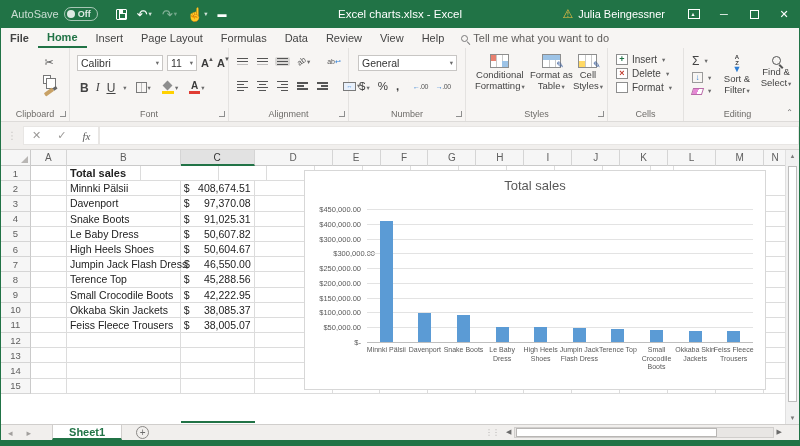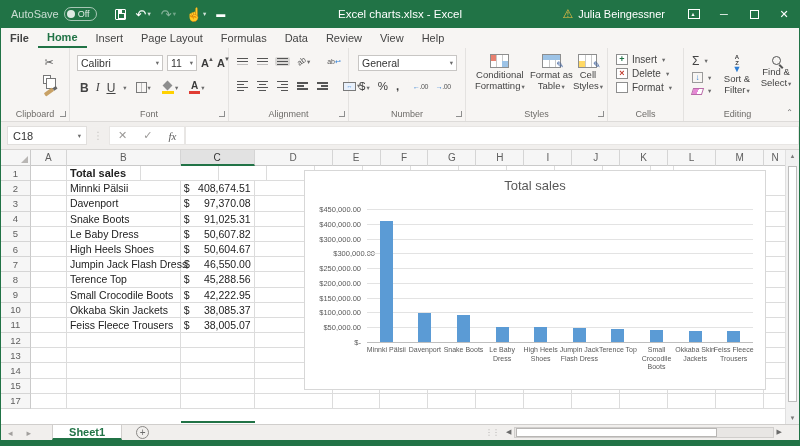--- a/index.html
+++ b/index.html
@@ -6,21 +6,21 @@
   html,body { background:#e8e8e8; }
   .app{ position:relative; width:800px; height:446px; background:#fff;
         font-family:"Liberation Sans",sans-serif; overflow:hidden;
         border-left:1px solid #217346; border-right:1px solid #217346; }
 
   
   .titlebar{ position:absolute; top:0; left:0; width:100%; height:28px; background:#217346;
              display:flex; align-items:center; color:#fff; font-size:11px; }
   .autosave{ display:flex; align-items:center; gap:5px; margin-left:10px; color:rgba(255,255,255,.75); }
   .pill{ display:flex; align-items:center; gap:3px; border:1px solid rgba(255,255,255,.6);
-         border-radius:8px; padding:1px 6px 1px 2px; font-size:9px; color:rgba(255,255,255,.85);}
+         border-radius:8px; padding:1px 6px 1px 2px; font-size:9px; color:rgba(255,255,255,.85);font-weight:bold;}
   .pill .dot{ width:8px; height:8px; border-radius:50%; background:rgba(255,255,255,.85); }
   .qat{ display:flex; align-items:center; gap:2px; margin-left:14px; }
   .qbtn{ display:flex; align-items:center; padding:0 4px; height:22px; color:#fff; font-size:13px; }
   .qbtn .car{ color:rgba(255,255,255,.8); }
   .dim{ opacity:.45; }
   .floppy{ width:11px; height:11px; border:1.4px solid #fff; border-radius:1px; position:relative; }
   .floppy::before{ content:""; position:absolute; top:0; left:2px; width:4px; height:3px; background:#fff; }
   .floppy::after{ content:""; position:absolute; bottom:0; left:2px; width:5px; height:4px; border:1px solid #fff; }
   .qat-more{ font-size:9px; letter-spacing:-1px; }
   .tb-title{ position:absolute; left:0; right:0; text-align:center; font-size:11.5px; pointer-events:none; }
@@ -223,20 +223,24 @@
         <div class="rtab file">File</div>
         <div class="rtab active">Home</div>
         <div class="rtab">Insert</div>
         <div class="rtab">Page Layout</div>
         <div class="rtab">Formulas</div>
         <div class="rtab">Data</div>
         <div class="rtab">Review</div>
         <div class="rtab">View</div>
         <div class="rtab">Help</div>
       </div>
+    <div class="tellme">
+      <span class="mag"></span>
+      <span>Tell me what you want to do</span>
+    </div>
   </div>
 
   <div class="ribbon">
 
     <div class="grp" style="left:0;width:69px;">
       <div class="mini-col">
         <span class="ibtn">✂</span>
         <span class="ibtn">
             <span class="ic-copy"></span>
             <span class="car">▾</span>
@@ -452,24 +456,20 @@
           <span class="magL"></span>
           <span style="width:36px;"><span>Find &amp; Select</span><span class="car">▾</span></span>
         </div>
       </div>
       <div class="grp-label">Editing</div>
     </div>
     <span class="collapse">⌃</span>
   </div>
 
   <div class="fbar">
-    <div class="namebox">
-      <span>C18</span>
-      <span class="car">▾</span>
-    </div>
     <span class="fsep">⋮</span>
     <div class="fbtns">
       <span>✕</span>
       <span>✓</span>
       <span class="fx">fx</span>
     </div>
     <div class="finput"></div>
   </div>
 
   <div class="sheet">
@@ -753,37 +753,20 @@
           <div class="cell" style="width: 48px;"></div>
           <div class="cell" style="width: 48px;"></div>
           <div class="cell" style="width: 48px;"></div>
           <div class="cell" style="width: 48px;"></div>
           <div class="cell" style="width: 48px;"></div>
           <div class="cell" style="width: 48px;"></div>
           <div class="cell" style="width: 23px;"></div>
         </div>
         <div class="grow">
           <div class="rowh">15</div>
-          <div class="cell" style="width: 36px;"></div>
-          <div class="cell" style="width: 114px;"></div>
-          <div class="cell" style="width: 74px;"></div>
-          <div class="cell" style="width: 78px;"></div>
-          <div class="cell" style="width: 48px;"></div>
-          <div class="cell" style="width: 48px;"></div>
-          <div class="cell" style="width: 48px;"></div>
-          <div class="cell" style="width: 48px;"></div>
-          <div class="cell" style="width: 48px;"></div>
-          <div class="cell" style="width: 48px;"></div>
-          <div class="cell" style="width: 48px;"></div>
-          <div class="cell" style="width: 48px;"></div>
-          <div class="cell" style="width: 48px;"></div>
-          <div class="cell" style="width: 23px;"></div>
-        </div>
-        <div class="grow">
-          <div class="rowh">17</div>
           <div class="cell" style="width: 36px;"></div>
           <div class="cell" style="width: 114px;"></div>
           <div class="cell" style="width: 74px;"></div>
           <div class="cell" style="width: 78px;"></div>
           <div class="cell" style="width: 48px;"></div>
           <div class="cell" style="width: 48px;"></div>
           <div class="cell" style="width: 48px;"></div>
           <div class="cell" style="width: 48px;"></div>
           <div class="cell" style="width: 48px;"></div>
           <div class="cell" style="width: 48px;"></div>

